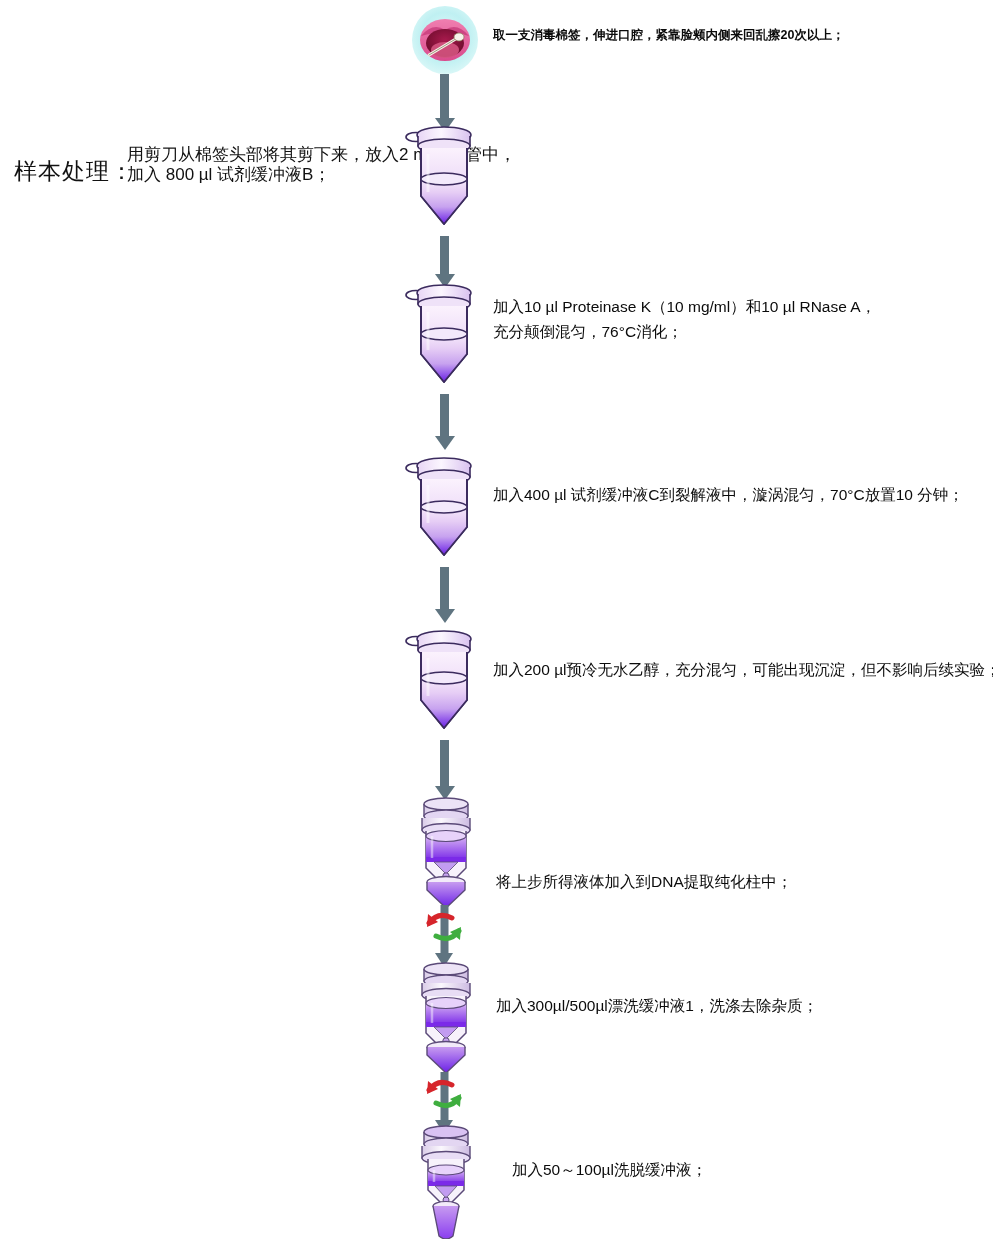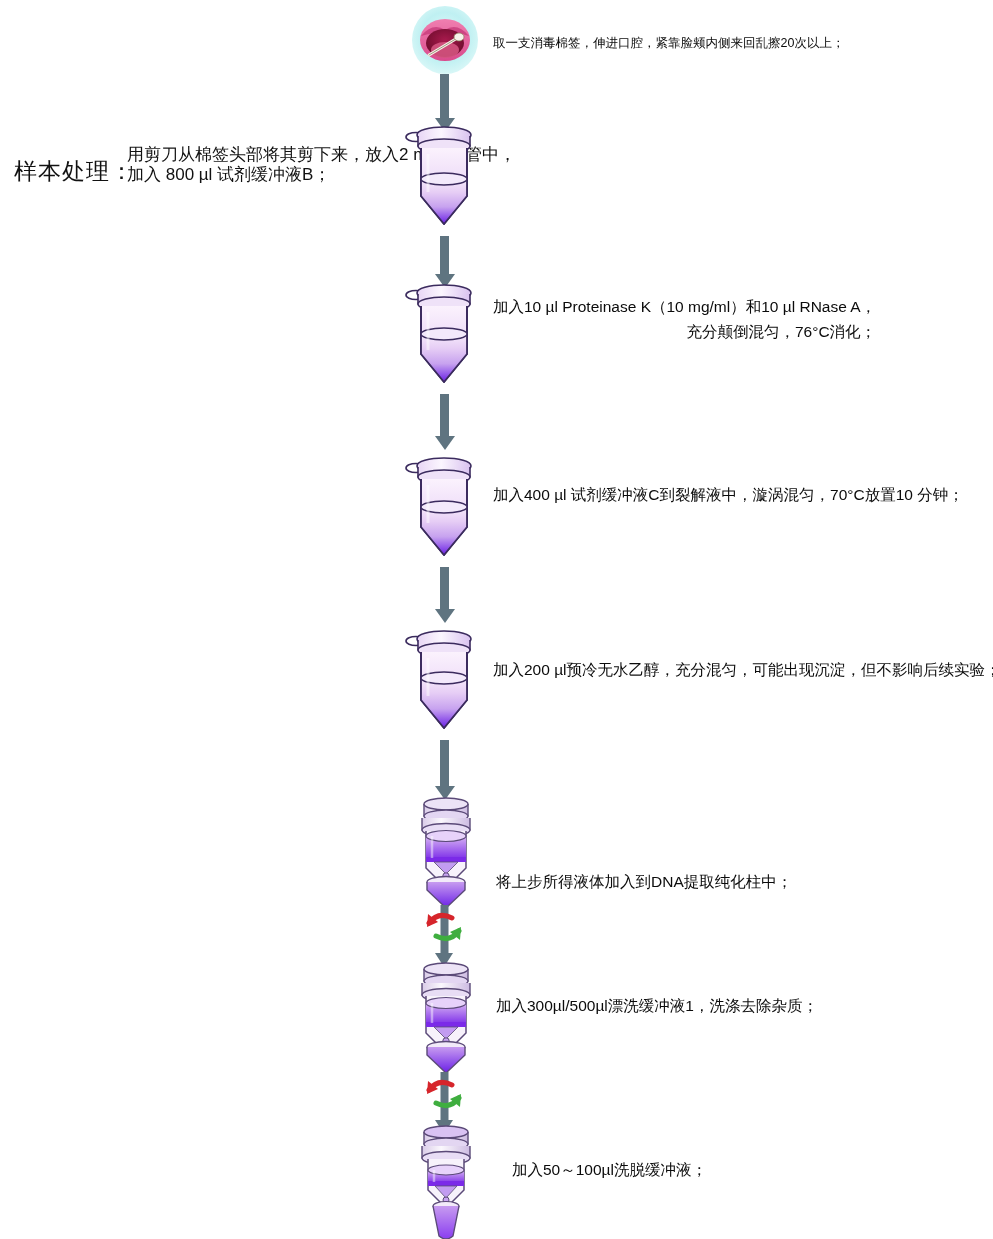--- a/index.html
+++ b/index.html
@@ -114,21 +114,21 @@
       <ellipse cx="36" cy="39" rx="19" ry="14" fill="url(#innerGrad)"></ellipse>
 
       <ellipse cx="36" cy="46" rx="14" ry="8" fill="#d4547f" opacity="0.9"></ellipse>
 
       <path d="M20 51 L50 33" stroke="#f5f2e8" stroke-width="3" stroke-linecap="round"></path>
       <path d="M20 51 L50 33" stroke="#6a5c3a" stroke-width="1" stroke-linecap="round" opacity="0.6"></path>
       <ellipse cx="50" cy="33" rx="5" ry="4" fill="#f7f4ea" stroke="#8a7a55" stroke-width="0.7"></ellipse>
     </svg>
   </div>
 
-  <div class="abs step-text" style="left:493px; top:31px;">
+  <div class="abs step-text" style="left:493px; top:23px;font-weight:bold;">
     <span class="ln" style="font-size:12.5px;">取一支消毒棉签，伸进口腔，紧靠脸颊内侧来回乱擦20次以上；</span>
   </div>
 
   <div class="arrow" style="left:440px; top:74px; height:46px;"></div>
 
   <div class="tube-fig" style="left:402px; top:124px;">
     <svg width="88" height="108" viewBox="0 0 88 108">
       <defs>
         <linearGradient id="liqGradA" x1="0" y1="0" x2="0" y2="1">
           <stop offset="0%" stop-color="#f6eafb"></stop>
@@ -174,21 +174,21 @@
       <path d="M16 12 L16 22 Q42 30 68 22 L68 12" fill="url(#lidGrad)" stroke="#3b2b5e" stroke-width="1.6"></path>
       <ellipse cx="42" cy="22" rx="26" ry="7" fill="#efe2f8" stroke="#3b2b5e" stroke-width="1.5"></ellipse>
       <path d="M19 24 L19 72 L42 100 L65 72 L65 24" fill="url(#liqGradTop)" stroke="#3b2b5e" stroke-width="1.8" stroke-linejoin="round"></path>
       <path d="M19 52 L19 72 L42 100 L65 72 L65 52 Z" fill="url(#liqGradA)"></path>
       <path d="M19 24 L19 72 L42 100 L65 72 L65 24" fill="none" stroke="#3b2b5e" stroke-width="1.8" stroke-linejoin="round"></path>
       <ellipse cx="42" cy="52" rx="23" ry="6" fill="#f3e9fb" stroke="#3b2b5e" stroke-width="1.4"></ellipse>
       <path d="M26 30 L26 68" stroke="#ffffff" stroke-width="3" opacity="0.5"></path>
     </svg>
   </div>
 
-  <div class="abs step-text" style="left:493px; top:294px;text-align:right;">
+  <div class="abs step-text" style="left:493px; top:294px;">
     <span class="ln">加入10 µl Proteinase K（10 mg/ml）和10 µl RNase A，</span>
     <span class="ln">充分颠倒混匀，76°C消化；</span>
   </div>
 
   <div class="arrow" style="left:440px; top:394px; height:44px;"></div>
 
   <div class="tube-fig" style="left:402px; top:455px;">
     <svg width="88" height="108" viewBox="0 0 88 108">
       <ellipse cx="14" cy="13" rx="10" ry="4.5" fill="none" stroke="#3b2b5e" stroke-width="1.6"></ellipse>
       <ellipse cx="42" cy="11" rx="27" ry="8" fill="url(#lidGrad)" stroke="#3b2b5e" stroke-width="1.6"></ellipse>

